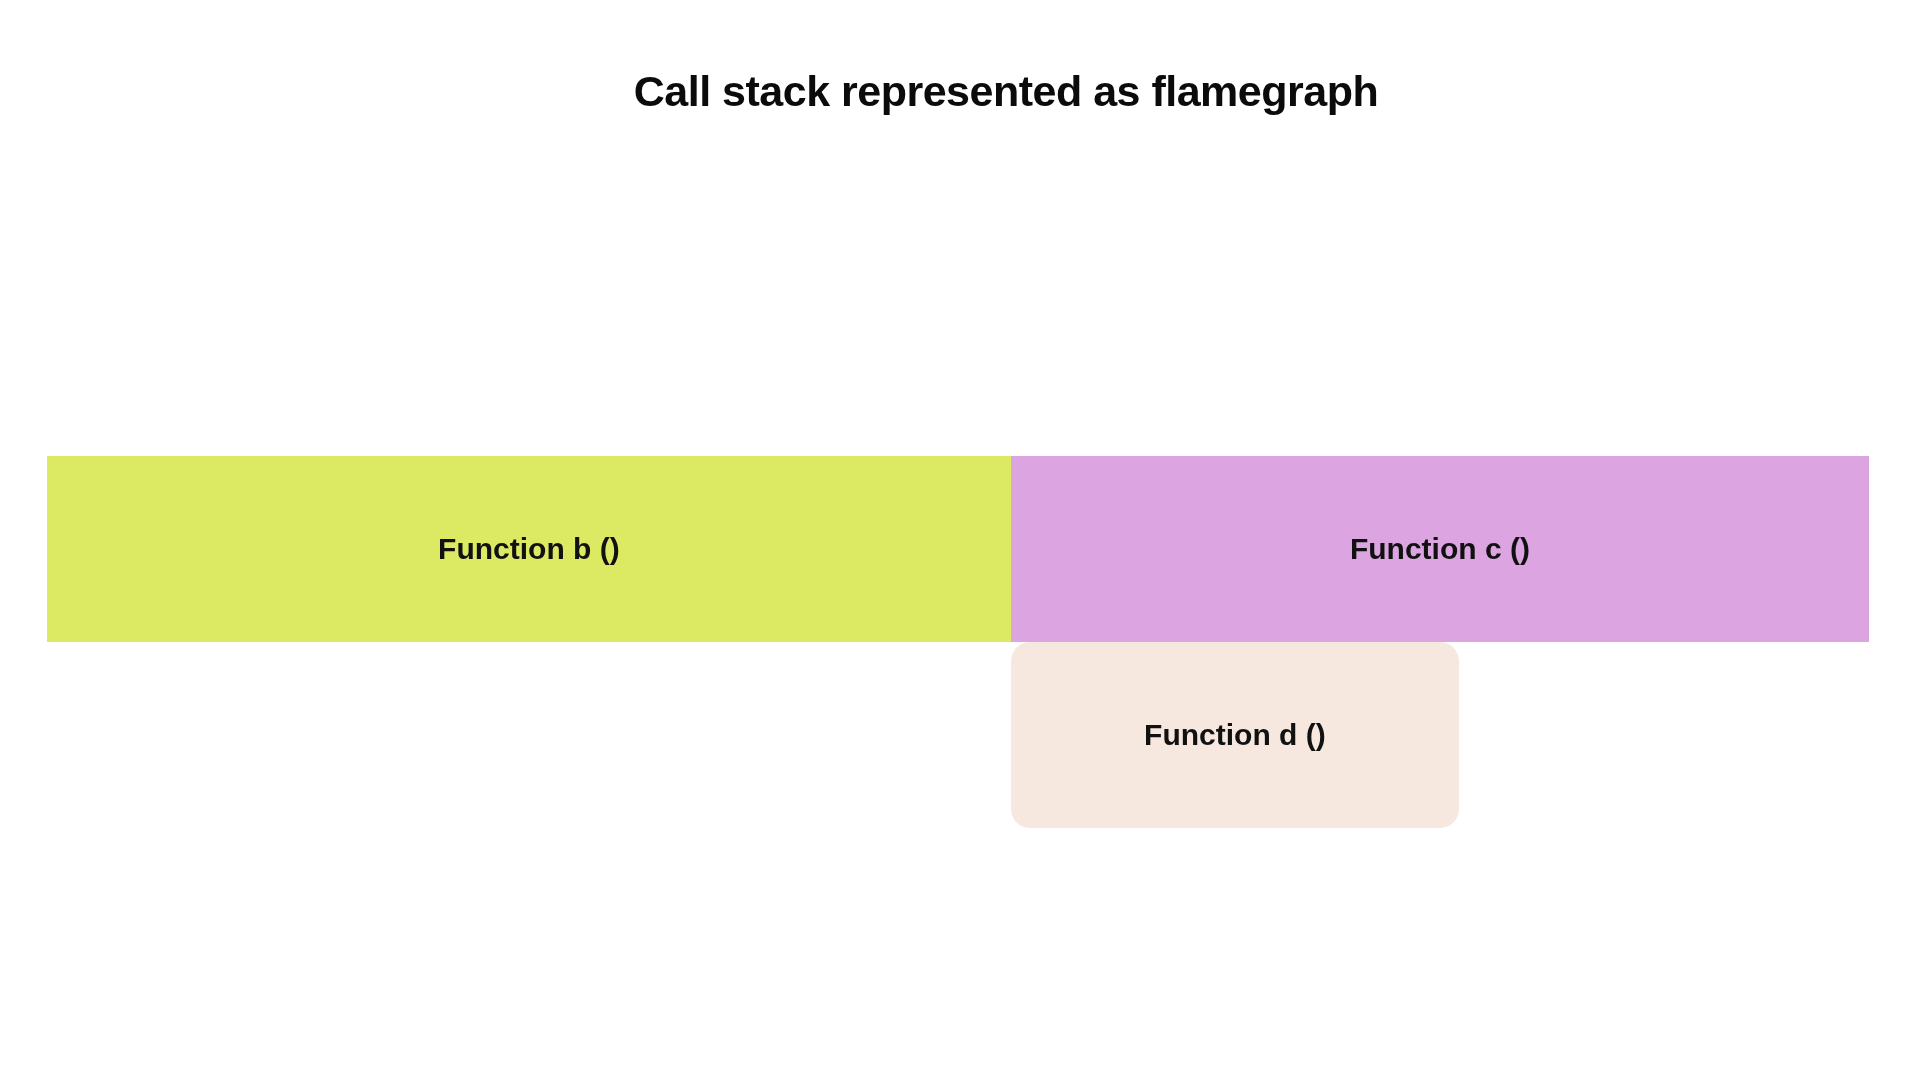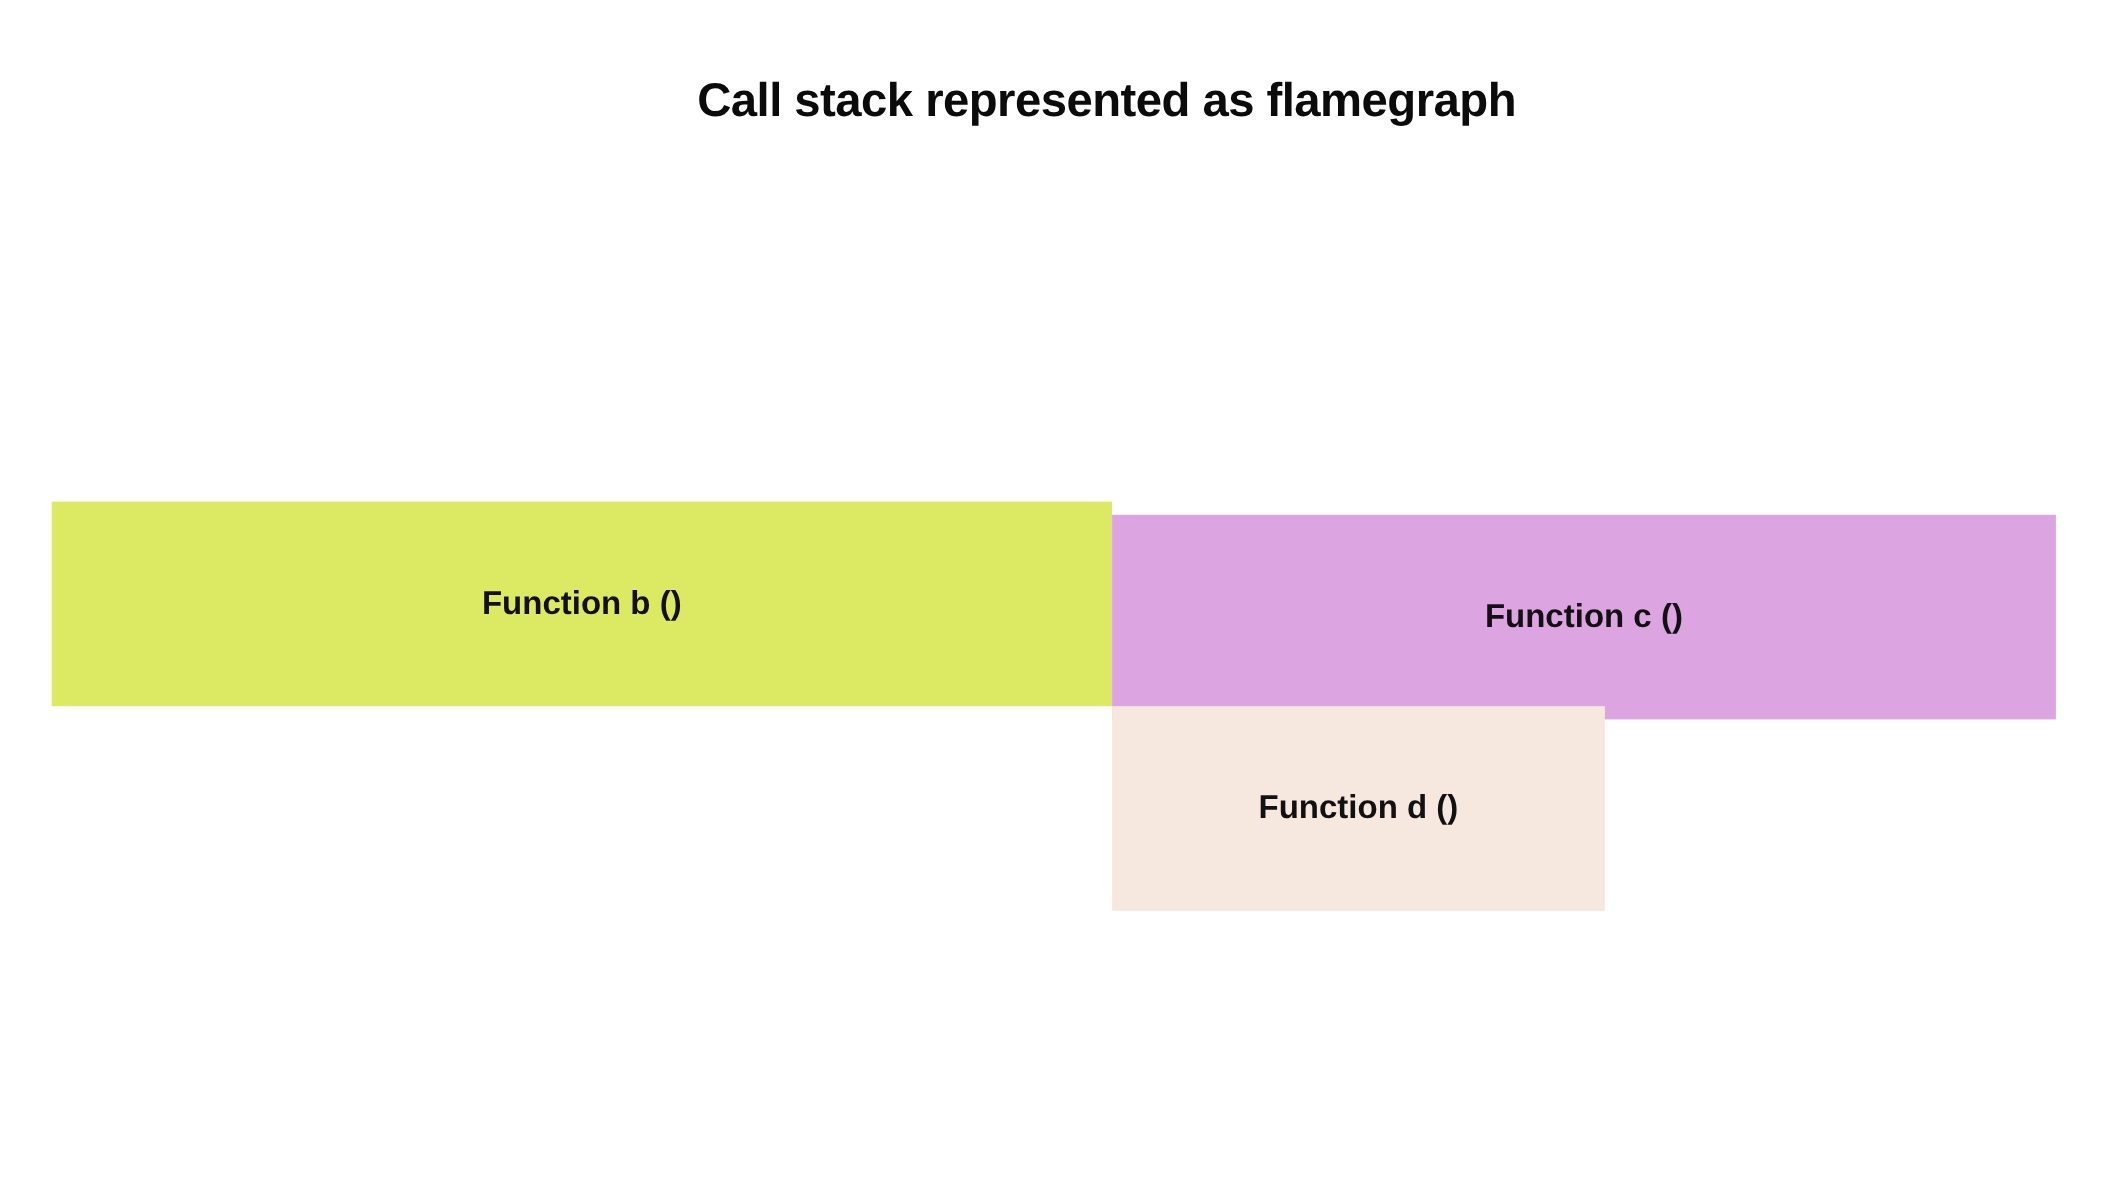--- a/index.html
+++ b/index.html
@@ -55,21 +55,21 @@
 <body>
 
 <div class="stage">
 
   <h1 class="title">Call stack represented as flamegraph</h1>
 
   <div class="flame">
     <div class="frame" style="left: 0%; width: 52.9%; top: 186px; height: 186px; background: rgb(220, 233, 98);">
       <span class="frame-label">Function b ()</span>
     </div>
-    <div class="frame" style="left: 52.9%; width: 47.1%; top: 186px; height: 186px; background: rgb(221, 164, 226); margin-top: 12px;">
+    <div class="frame" style="left: 52.9%; width: 47.1%; top: 186px; height: 186px; background: rgb(221, 164, 226);">
       <span class="frame-label">Function c ()</span>
     </div>
-    <div class="frame" style="left: 52.9%; width: 24.6%; top: 372px; height: 186px; background: rgb(246, 232, 223);">
+    <div class="frame" style="left: 52.9%; width: 24.6%; top: 372px; height: 186px; background: rgb(246, 232, 223); border-radius: 19px;">
       <span class="frame-label">Function d ()</span>
     </div>
   </div>
 
 </div>
 
 </body></html>

